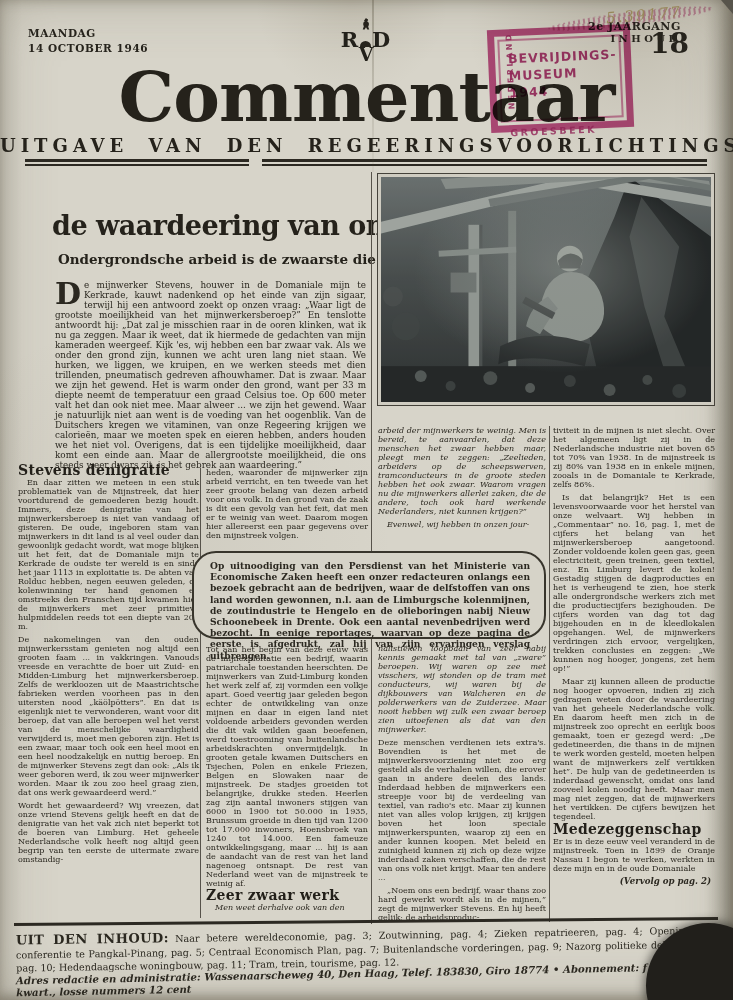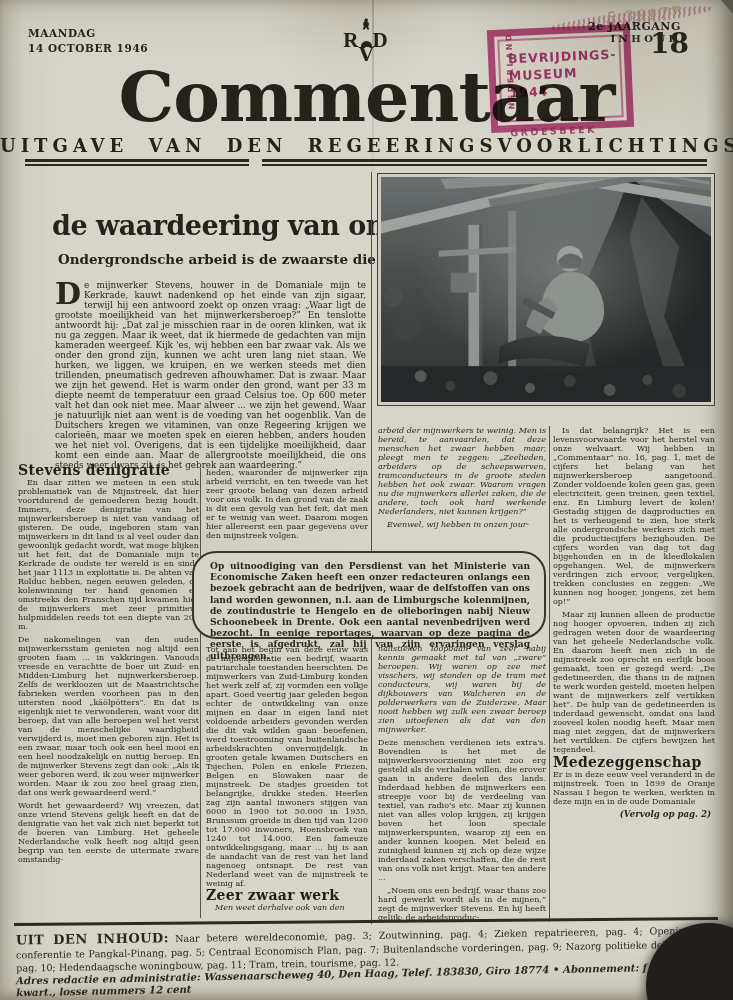--- a/index.html
+++ b/index.html
@@ -17,21 +17,21 @@
     box-shadow: inset 0 0 55px rgba(105,98,78,0.30), inset -9px 0 14px rgba(70,65,50,0.38), inset 0 -6px 10px rgba(90,84,66,0.25);
   }
   .abs { position:absolute; }
   .jt { text-align:justify; }
   .it { font-style:italic; }
 
   
   .dateblock { left:28px; top:26px; font-size:10.5px; font-weight:bold; letter-spacing:0.6px; line-height:15px; }
   .rvd { left:336px; top:18px; width:60px; text-align:center; color:#23211b; }
   .rvd-lion { display:block; margin:0 auto; }
-  .rvd-row { font-size:21px; font-weight:bold; line-height:18px; letter-spacing:1px;font-family:Liberation Serif, serif; }
+  .rvd-row { font-size:21px; font-weight:bold; line-height:18px; letter-spacing:1px; }
   .rvd-fan { display:inline-block; width:11px; height:6px; border-radius:6px 6px 0 0; background:#26231c; vertical-align:baseline; margin:0 1px; }
   .rvd-v { font-size:19px; font-weight:bold; line-height:14px; margin-top:-2px; }
   .title { left:0; top:60px; width:733px; text-align:center; font-size:70px; font-weight:bold; letter-spacing:-1px; line-height:74px; color:#25221b; z-index:2; }
   .handwrite { left:606px; top:6px; font-size:15px; font-style:italic; color:#97875a; transform:rotate(-5deg); letter-spacing:2px; z-index:4; font-family:"DejaVu Serif","Liberation Serif",serif; }
   .edition { left:588px; top:20px; text-align:right; z-index:2; }
   .edition .vol { font-size:11px; font-weight:bold; letter-spacing:0.5px; }
   .edition .num { font-size:10px; font-weight:bold; letter-spacing:3.5px; }
   .issue18 { left:650px; top:27px; font-size:28px; font-weight:bold; z-index:2; }
   .stamp { left:489px; top:27px; width:143px; height:103px; border:7px solid rgba(187,48,119,0.82); transform:rotate(-2.5deg); mix-blend-mode:multiply; z-index:3; font-family:"DejaVu Sans","Liberation Sans",sans-serif; }
   .stamp-inner { position:absolute; left:3px; top:3px; right:3px; bottom:3px; border:2px solid rgba(187,48,119,0.55); padding:9px 0 0 8px; color:#ae2c6f; }
@@ -216,20 +216,21 @@
     <p class="it">arbeid der mijnwerkers te weinig. Men is bereid, te aanvaarden, dat deze menschen het zwaar hebben maar, pleegt men te zeggen: „Zeelieden, arbeiders op de scheepswerven, tramconducteurs in de groote steden hebben het ook zwaar. Waarom vragen nu die mijnwerkers allerlei zaken, die de andere, toch ook hard werkende Nederlanders, niet kunnen krijgen?”</p>
     <p class="it ind">Evenwel, wij hebben in onzen jour-</p>
   </div>
   <div class="abs bodycol jt colC2">
     <p class="it">nalistieken loopbaan van zeer nabij kennis gemaakt met tal van „zware” beroepen. Wij waren op zee met visschers, wij stonden op de tram met conducteurs, wij waren bij de dijkbouwers van Walcheren en de polderwerkers van de Zuiderzee. Maar nooit hebben wij zulk een zwaar beroep zien uitoefenen als dat van den mijnwerker.</p>
     <p>Deze menschen verdienen iets extra's. Bovendien is het met de mijnwerkersvoorziening niet zoo erg gesteld als de verhalen willen, die erover gaan in andere deelen des lands. Inderdaad hebben de mijnwerkers een streepje voor bij de verdeeling van textiel, van radio's etc. Maar zij kunnen niet van alles volop krijgen, zij krijgen boven het loon speciale mijnwerkerspunten, waarop zij een en ander kunnen koopen. Met beleid en zuinigheid kunnen zij zich op deze wijze inderdaad zaken verschaffen, die de rest van ons volk niet krijgt. Maar ten andere ...</p>
     <p class="ind">„Noem ons een bedrijf, waar thans zoo hard gewerkt wordt als in de mijnen,” zegt de mijnwerker Stevens. En hij heeft gelijk; de arbeidsproduc-</p>
   </div>
 
   <div class="abs bodycol jt colD">
+    <p>tiviteit in de mijnen is niet slecht. Over het algemeen ligt zij in de Nederlandsche industrie niet boven 65 tot 70% van 1938. In de mijnstreek is zij 80% van 1938 en in enkele mijnen, zooals in de Domaniale te Kerkrade, zelfs 86%.</p>
     <p class="ind">Is dat belangrijk? Het is een levensvoorwaarde voor het herstel van onze welvaart. Wij hebben in „Commentaar” no. 16, pag. 1, met de cijfers het belang van het mijnwerkersberoep aangetoond. Zonder voldoende kolen geen gas, geen electriciteit, geen treinen, geen textiel, enz. En Limburg levert de kolen! Gestadig stijgen de dagproducties en het is verheugend te zien, hoe sterk alle ondergrondsche werkers zich met die productiecijfers bezighouden. De cijfers worden van dag tot dag bijgehouden en in de kleedlokalen opgehangen. Wel, de mijnwerkers verdringen zich ervoor, vergelijken, trekken conclusies en zeggen: „We kunnen nog hooger, jongens, zet hem op!”</p>
     <p class="ind">Maar zij kunnen alleen de productie nog hooger opvoeren, indien zij zich gedragen weten door de waardeering van het geheele Nederlandsche volk. En daarom heeft men zich in de mijnstreek zoo oprecht en eerlijk boos gemaakt, toen er gezegd werd: „De gedetineerden, die thans in de mijnen te werk worden gesteld, moeten helpen want de mijnwerkers zelf vertikken het”. De hulp van de gedetineerden is inderdaad gewenscht, omdat ons land zooveel kolen noodig heeft. Maar men mag niet zeggen, dat de mijnwerkers het vertikken. De cijfers bewijzen het tegendeel.</p>
     <div class="sechead">Medezeggenschap</div>
     <p>Er is in deze eeuw veel veranderd in de mijnstreek. Toen in 1899 de Oranje Nassau I begon te werken, werkten in deze mijn en in de oude Domaniale</p>
     <div class="vervolg">(Vervolg op pag. 2)</div>
   </div>
 
   <div class="abs footrule"></div>
   <div class="abs contents">
     <span class="lbl">UIT DEN INHOUD:</span><span>Naar betere wereldeconomie, pag. 3; Zoutwinning, pag. 4; Zieken repatrieeren, pag. 4; Openingsrede conferentie te Pangkal-Pinang, pag. 5; Centraal Economisch Plan, pag. 7; Buitenlandsche vorderingen, pag. 9; Nazorg politieke delinquenten, pag. 10; Hedendaagsche woningbouw, pag. 11; Tram, trein, tourisme, pag. 12.</span>

